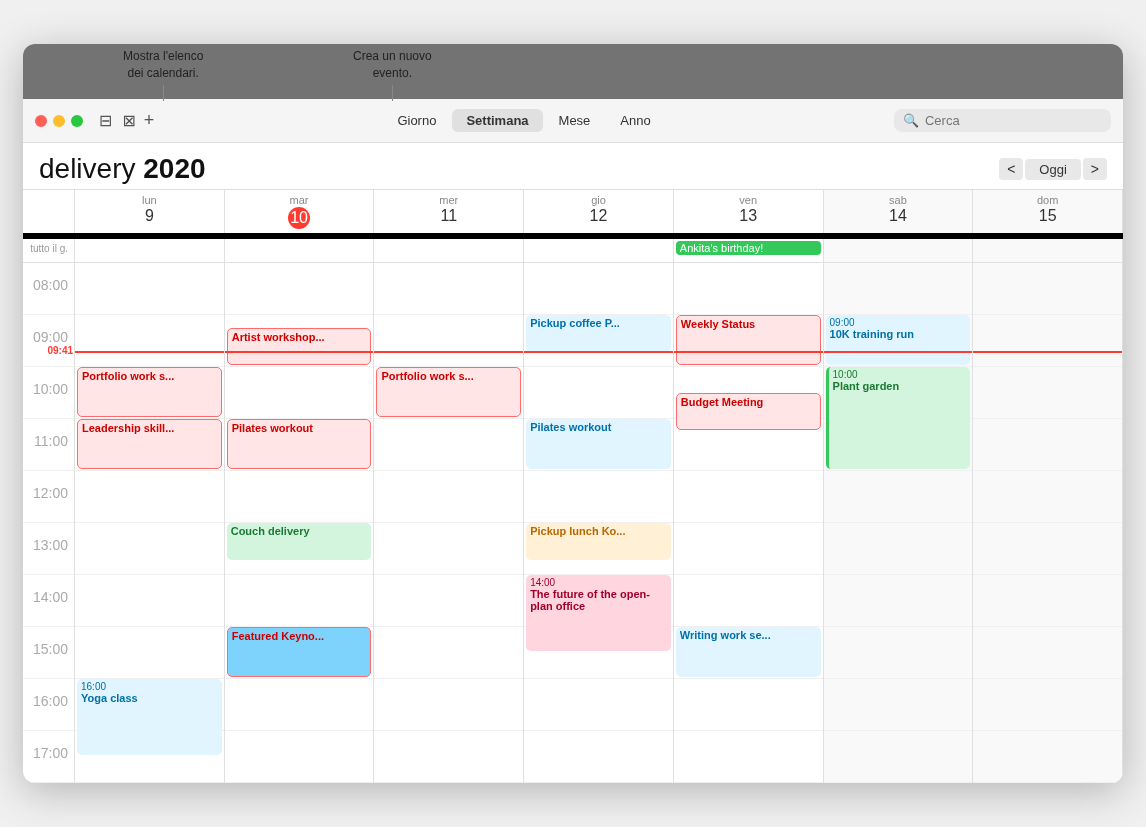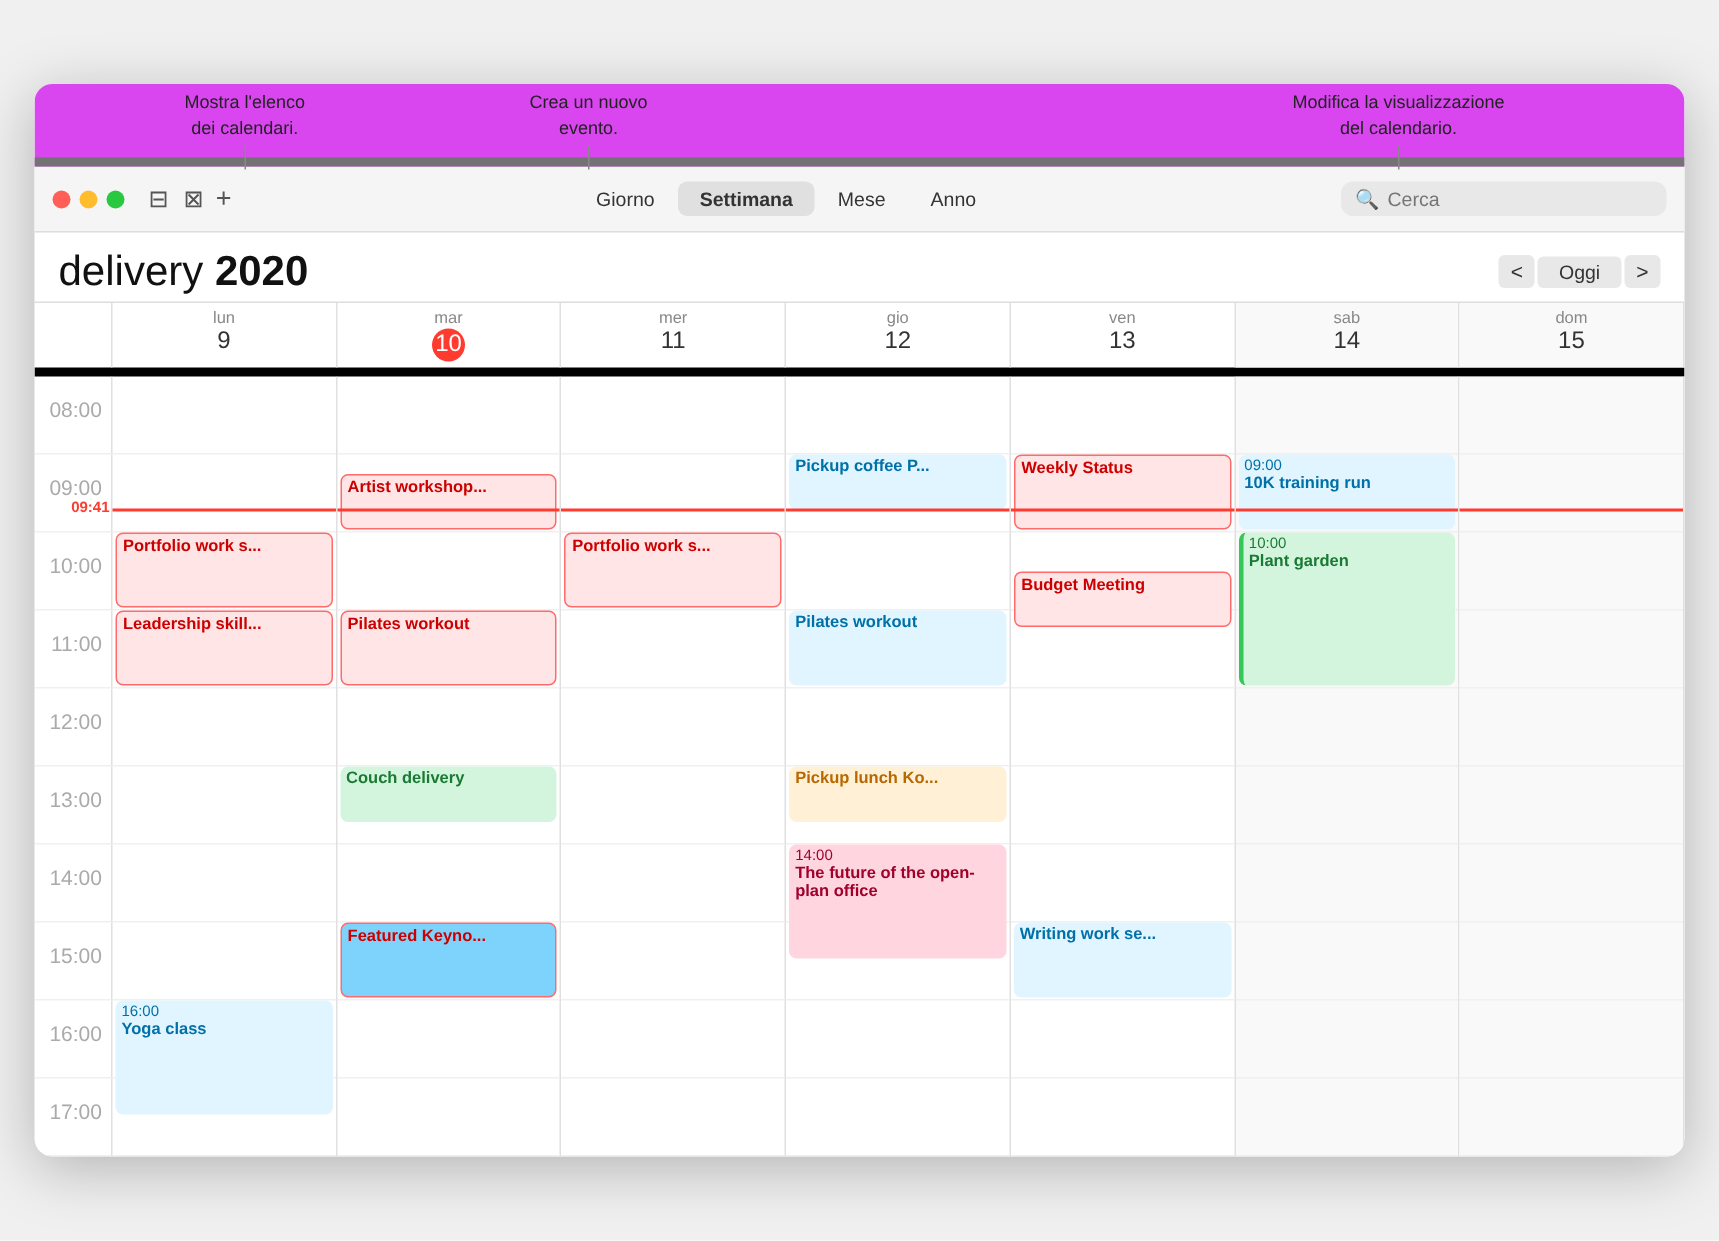--- a/index.html
+++ b/index.html
@@ -272,39 +272,34 @@
     }
 
     .saturday-col { background: #f9f9f9; }
     .sunday-col { background: #f9f9f9; }
   </style>
 </head>
 <body>
 
 <div class="window">
 
-  <div style="background:#d946ef; padding:6px 0 0 0; display:flex; align-items:flex-end; height:55px; border-bottom:6px solid #737373; position:relative;text-decoration:underline;">
+  <div style="background:#737373; padding:6px 0 0 0; display:flex; align-items:flex-end; height:55px; border-bottom:1px solid #737373; position:relative;text-decoration:underline;">
 
     <div style="position:absolute; left:100px; top:4px; text-align:center;">
       <div style="font-size:12px; color:#222; line-height:1.4; white-space:pre-line;">Mostra l'elenco
 dei calendari.</div>
       <div style="width:1px; height:16px; background:#888; margin:3px auto 0;"></div>
     </div>
 
     <div style="position:absolute; left:330px; top:4px; text-align:center;">
       <div style="font-size:12px; color:#222; line-height:1.4; white-space:pre-line;">Crea un nuovo
 evento.</div>
       <div style="width:1px; height:16px; background:#888; margin:3px auto 0;"></div>
     </div>
 
-    <div style="position:absolute; right:120px; top:4px; text-align:center;">
-      <div style="font-size:12px; color:#222; line-height:1.4; white-space:pre-line;">Modifica la visualizzazione
-del calendario.</div>
-      <div style="width:1px; height:16px; background:#888; margin:3px auto 0;"></div>
-    </div>
   </div>
 
   <div class="titlebar">
     <div class="traffic-lights">
       <span class="tl tl-red"></span>
       <span class="tl tl-yellow"></span>
       <span class="tl tl-green"></span>
     </div>
     <div class="toolbar-icons">
       <span class="toolbar-icon">⊟</span>
@@ -363,20 +358,32 @@
       <div class="day-header-cell saturday-col">
         <div class="day-label">sab</div>
         <div class="day-num">14</div>
       </div>
       <div class="day-header-cell sunday-col">
         <div class="day-label">dom</div>
         <div class="day-num">15</div>
       </div>
     </div>
 
+    <div class="allday-row">
+      <div class="allday-label">tutto il g.</div>
+      <div class="allday-cell"></div>
+      <div class="allday-cell"></div>
+      <div class="allday-cell"></div>
+      <div class="allday-cell"></div>
+      <div class="allday-cell">
+        <div class="allday-event" style="background:#34c759; color:#fff;">Ankita's birthday!</div>
+      </div>
+      <div class="allday-cell saturday-col"></div>
+      <div class="allday-cell sunday-col"></div>
+    </div>
 
     <div class="time-grid" id="time-grid">
 
       <div class="time-col" id="time-labels" style="position: relative;">
           <div class="time-slot">08:00</div>
           <div class="time-slot">09:00</div>
           <div class="time-slot">10:00</div>
           <div class="time-slot">11:00</div>
           <div class="time-slot">12:00</div>
           <div class="time-slot">13:00</div>

